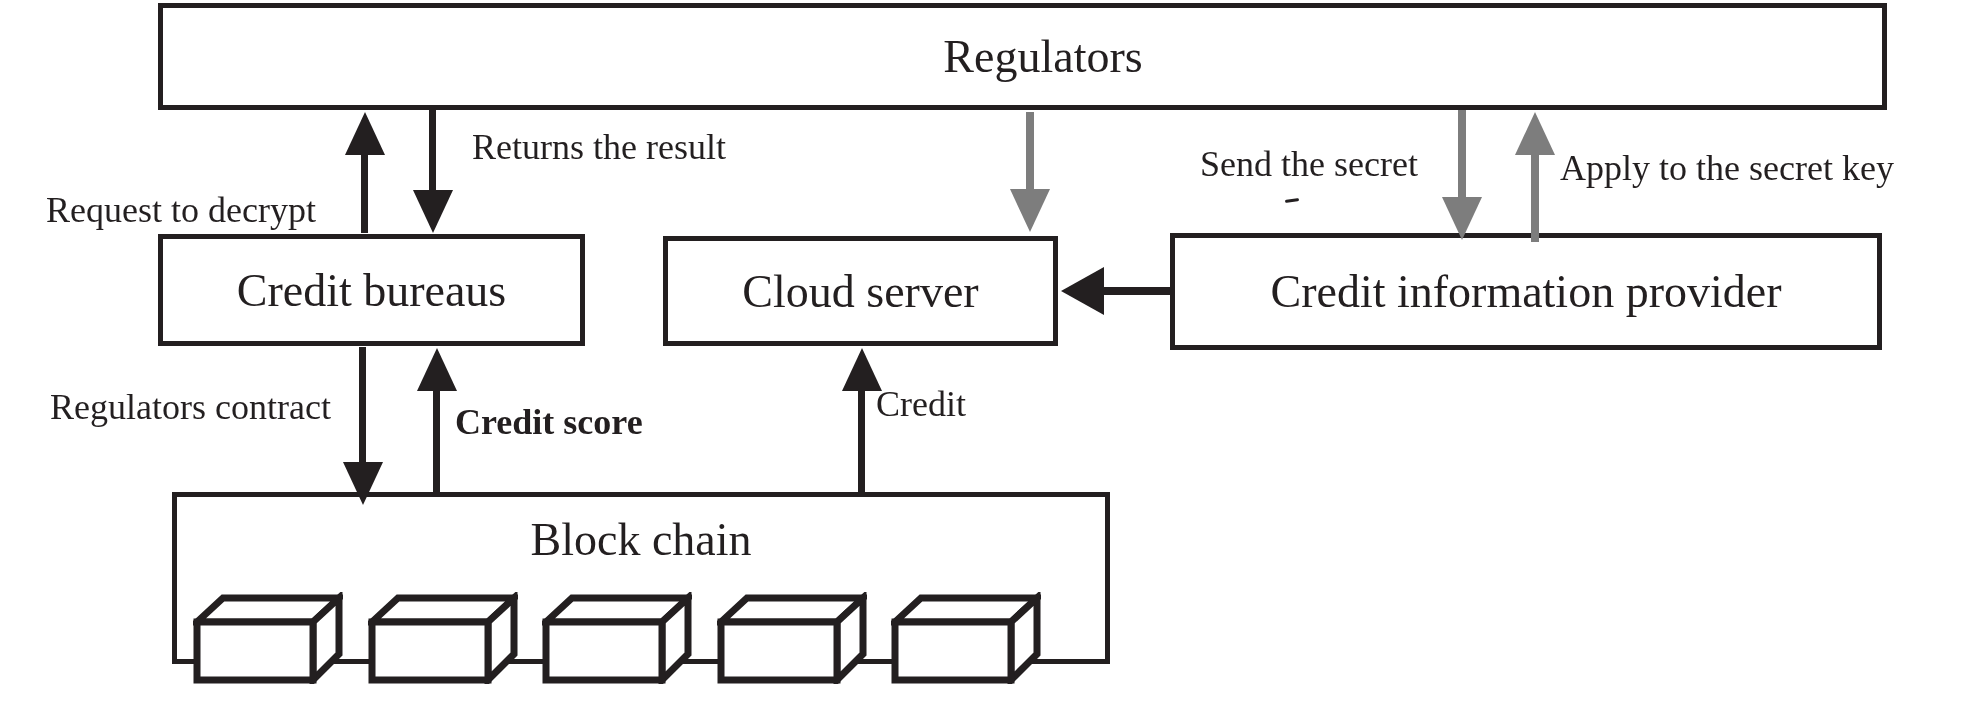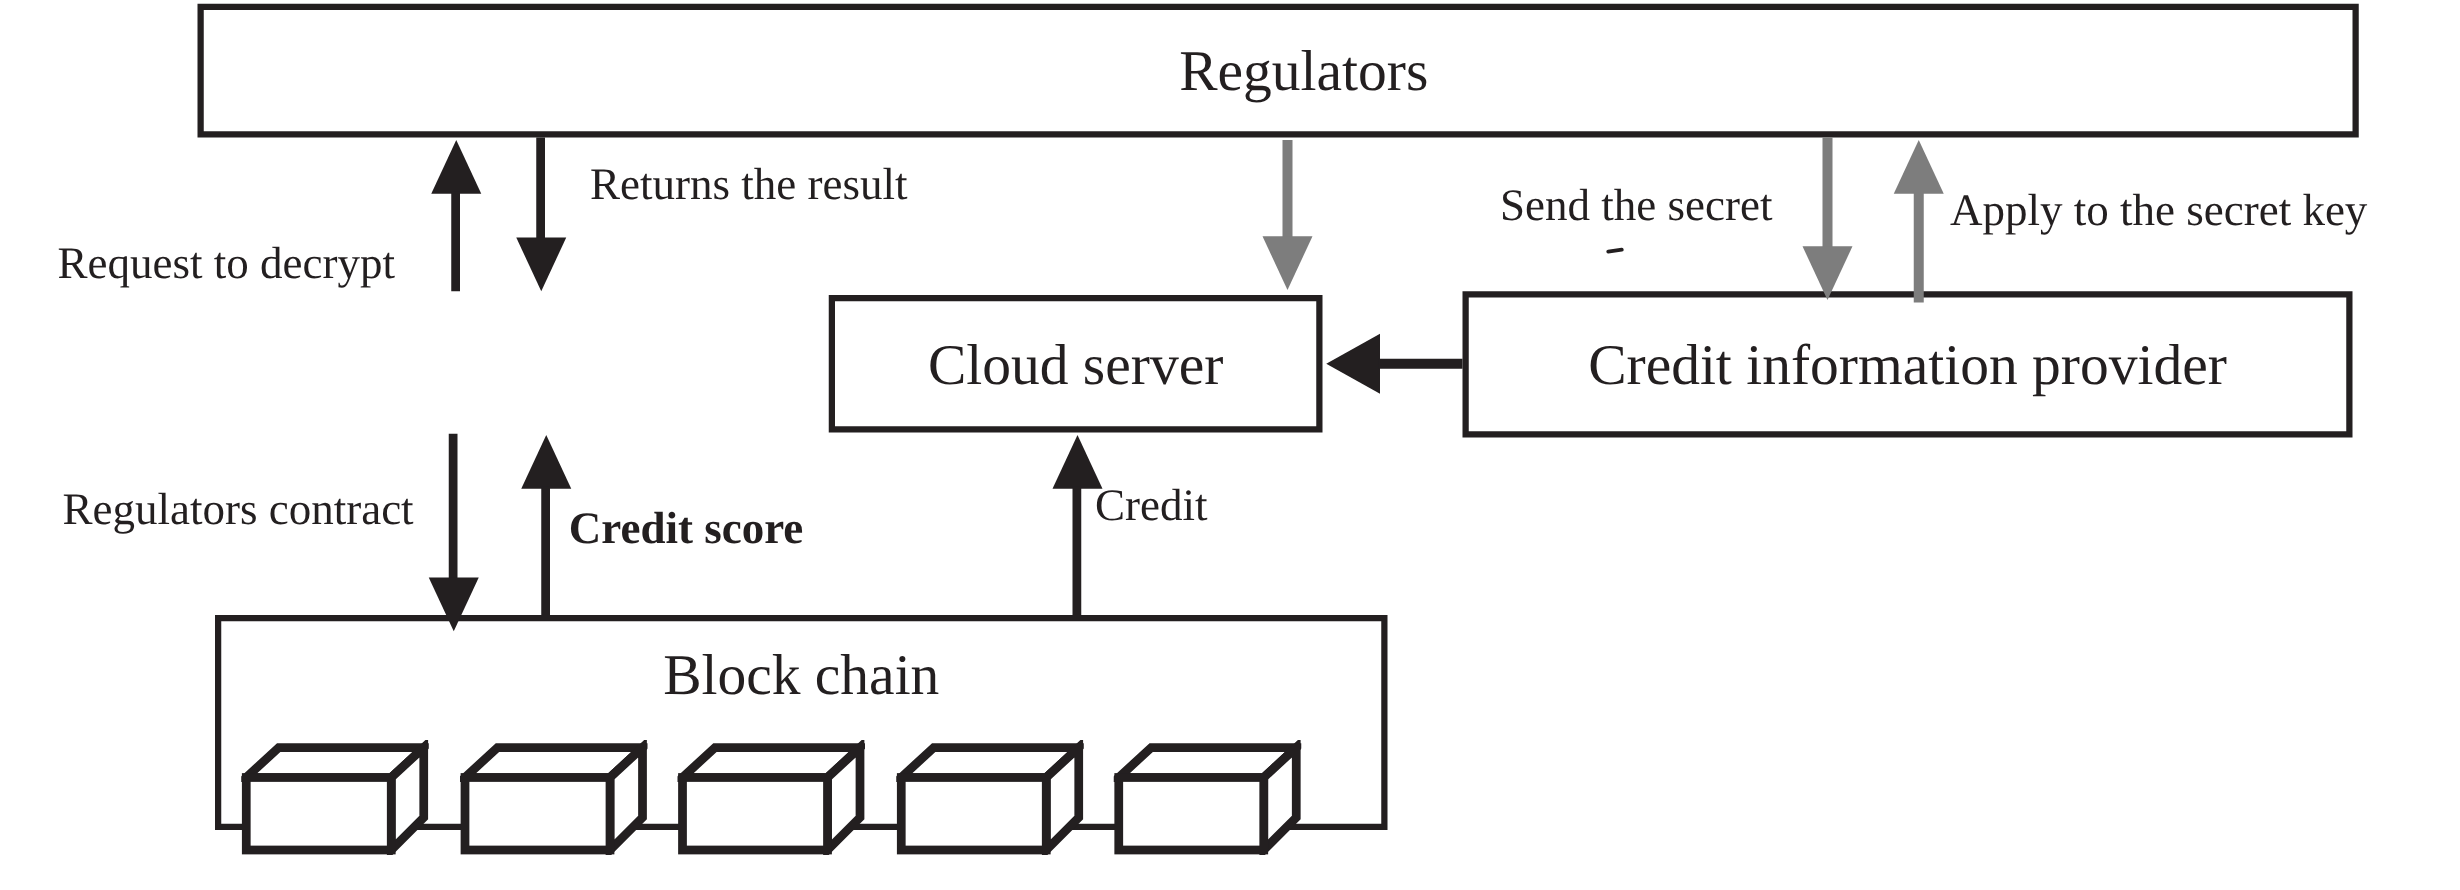--- a/index.html
+++ b/index.html
@@ -117,20 +117,23 @@
 </style>
 </head>
 <body>
 
 <div id="stage">
 
   <div class="node" id="node-regulators">
     <span>Regulators</span>
   </div>
 
+  <div class="node" id="node-credit-bureaus">
+    <span>Credit bureaus</span>
+  </div>
 
   <div class="node" id="node-cloud-server">
     <span>Cloud server</span>
   </div>
 
   <div class="node" id="node-credit-info">
     <span>Credit information provider</span>
   </div>
 
   <div class="node" id="node-block-chain">

